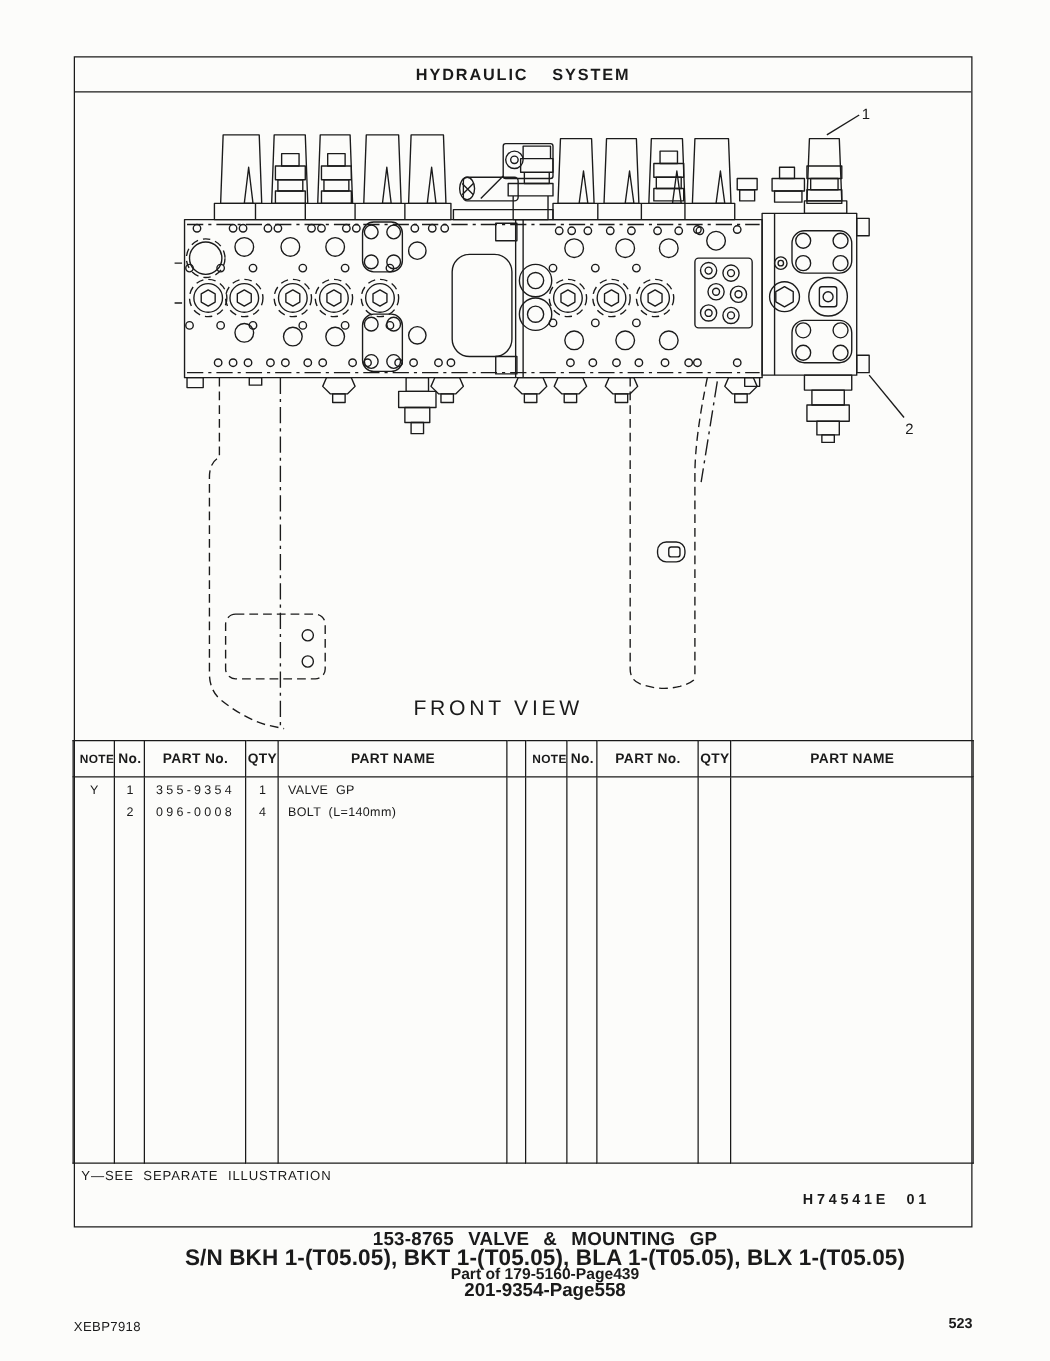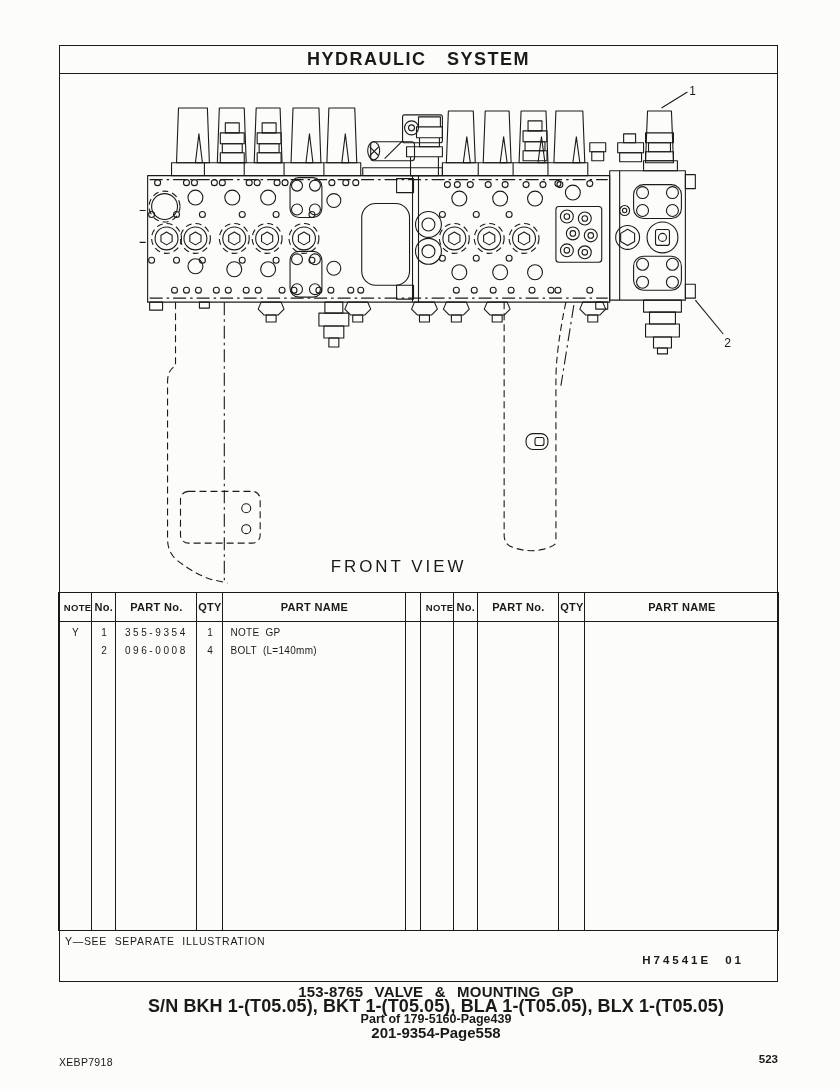--- a/index.html
+++ b/index.html
@@ -1,20 +1,20 @@
 <!DOCTYPE html>
 <html><head>
 <meta charset="utf-8">
 <style>
   html,body{margin:0;padding:0;background:#e9e9e7;}
   .page{position:relative;width:840px;height:1089px;margin:0 auto;background:#fcfcfa;
         font-family:"Liberation Sans",sans-serif;color:#1a1a1a;overflow:hidden;}
   .frame{position:absolute;left:59px;top:45px;width:719px;height:937px;border:1.6px solid #1a1a1a;box-sizing:border-box;}
   .title-band{height:27px;border-bottom:1.6px solid #1a1a1a;display:flex;align-items:center;justify-content:center;
-        font-size:18px;font-weight:700;letter-spacing:1.5px;word-spacing:14px;}
+        font-size:13px;font-weight:700;letter-spacing:1.5px;word-spacing:14px;}
   .drawing-wrap{position:absolute;left:0;top:27px;width:716px;height:519px;}
   svg.drawing{width:716px;height:519px;display:block;}
   svg.drawing *{vector-effect:non-scaling-stroke;}
   .st{stroke:#1b1b1b;fill:none;stroke-width:1.1;stroke-linejoin:round;stroke-linecap:butt;}
   .dash{stroke-dasharray:7 4;}
   .dashc{stroke-dasharray:6 4;}
   .dashdot{stroke-dasharray:13 4 2.5 4;}
   .svgtxt{fill:#1a1a1a;stroke:none;font-family:"Liberation Sans",sans-serif;}
 
   table.parts{position:absolute;left:-1.6px;top:546px;width:721px;border-collapse:collapse;table-layout:fixed;}
@@ -380,21 +380,21 @@
         </td>
         <td>
           <div class="cl pn">355-9354</div>
           <div class="cl pn">096-0008</div>
         </td>
         <td>
           <div class="cl ctr">1</div>
           <div class="cl ctr">4</div>
         </td>
         <td>
-          <div class="cl nm">NOTE GP</div>
+          <div class="cl nm">VALVE GP</div>
           <div class="cl nm">BOLT (L=140mm)</div>
         </td>
         <td></td>
         <td></td>
         <td></td>
         <td></td>
         <td></td>
         <td></td>
       </tr>
     </tbody>

